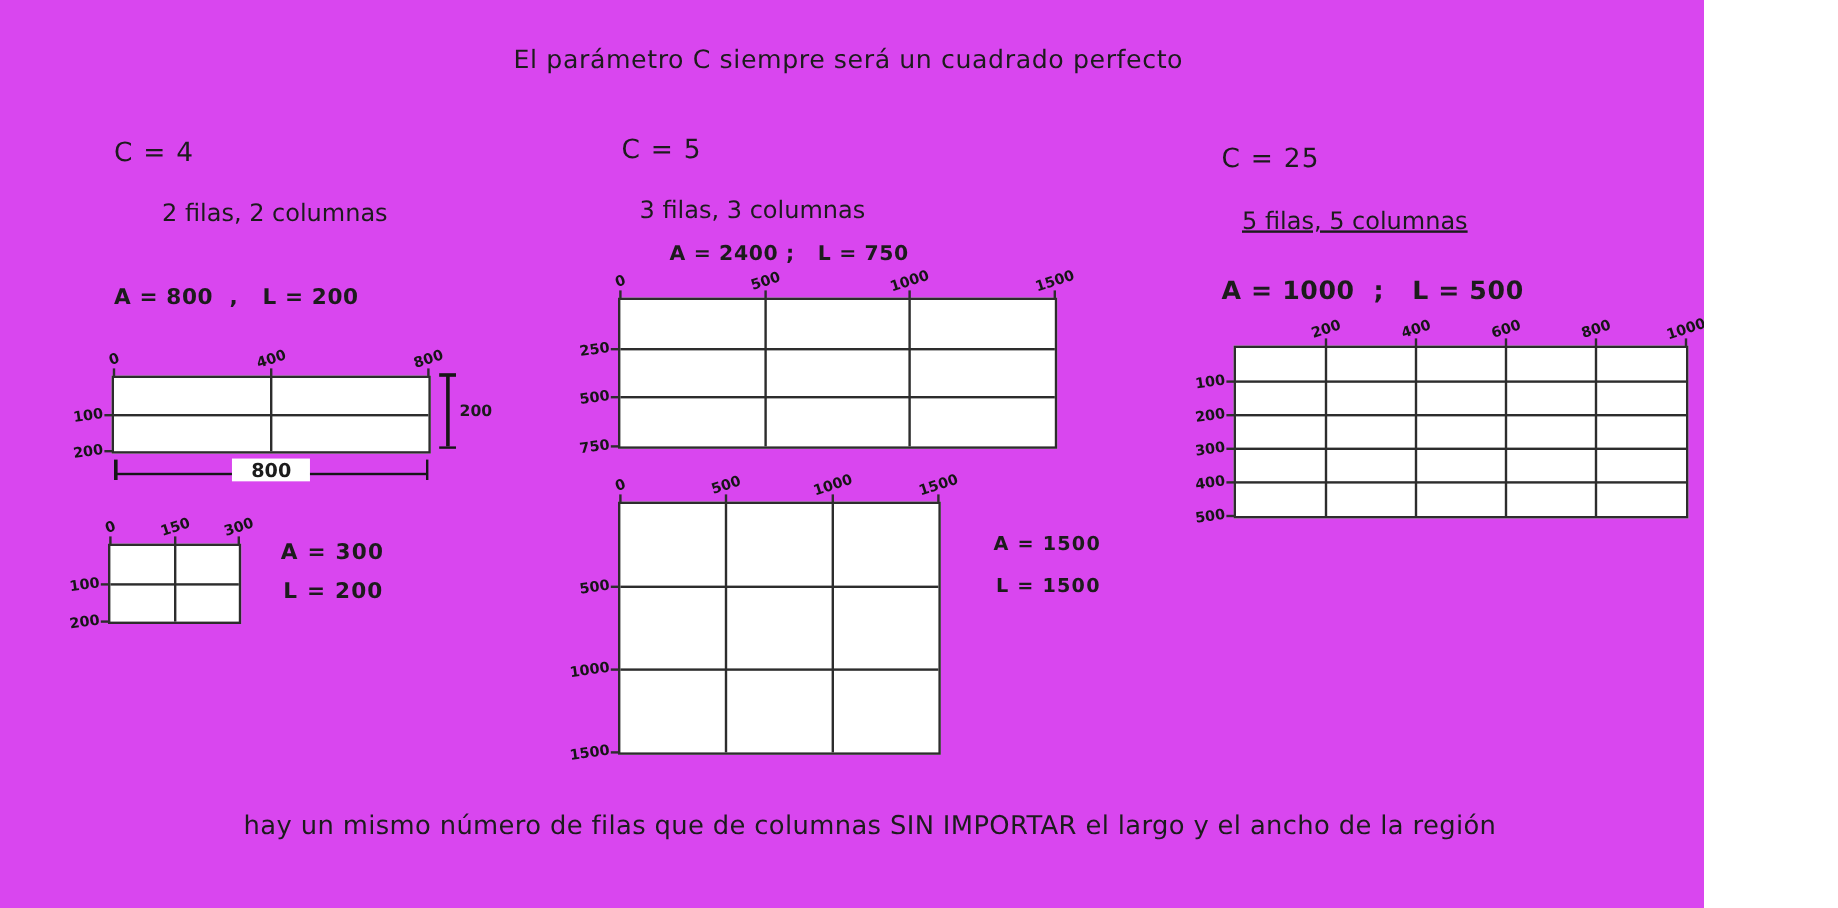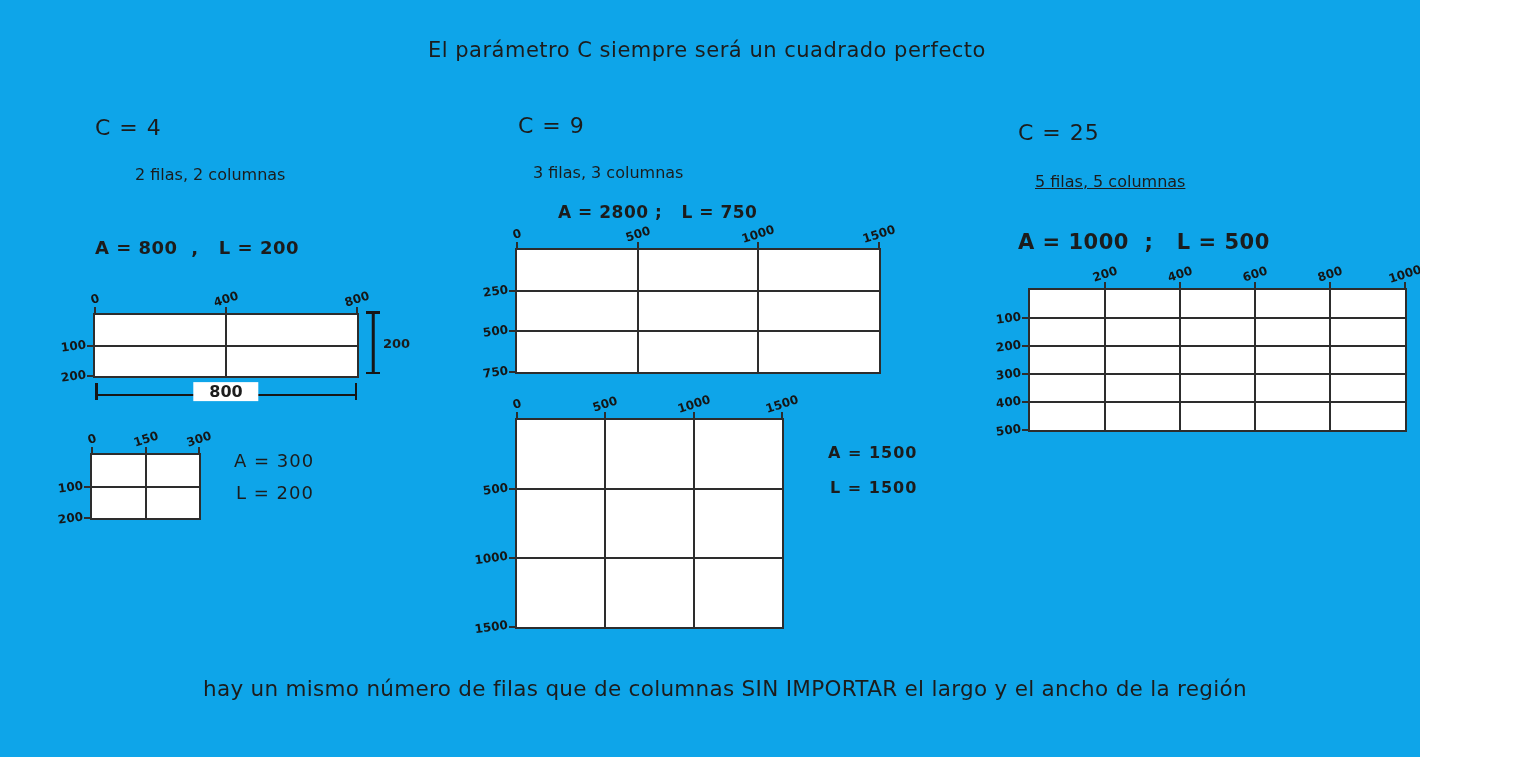--- a/index.html
+++ b/index.html
@@ -1,23 +1,23 @@
 <!DOCTYPE html>
 <html><head>
 <meta charset="utf-8">
 <style>
   html,body{margin:0;padding:0;background:#ffffff;}
-  .canvas{position:relative;width:1420px;height:757px;background:#0ea5e9;overflow:hidden;
+  .canvas{position:relative;width:1420px;height:757px;background:#d946ef;overflow:hidden;
           font-family:"DejaVu Sans", sans-serif;color:#1c1c1c;}
   .abs{position:absolute;white-space:pre;}
   .title{font-size:21px;letter-spacing:0.5px;}
   .heading{font-size:22px;letter-spacing:1px;text-align:right;}
-  .subheading{font-size:16px;}
+  .subheading{font-size:20px;}
   .params{font-size:18px;font-weight:bold;letter-spacing:0.5px;}
-  .sidelabel{font-size:18px;font-weight:normal;letter-spacing:1px;}
+  .sidelabel{font-size:18px;font-weight:bold;letter-spacing:1px;}
   .sidelabel-sm{font-size:16px;font-weight:bold;letter-spacing:1px;}
   .footer-line{font-size:21.5px;letter-spacing:0.3px;}
 
   
   .grid{position:absolute;border:2px solid #2d2d2d;background:#fff;}
   .vline{position:absolute;top:0;bottom:0;width:2px;background:#2d2d2d;transform:translateX(-1px);}
   .hline{position:absolute;left:0;right:0;height:2px;background:#2d2d2d;transform:translateY(-1px);}
   .tick{position:absolute;font-size:12px;font-weight:bold;white-space:nowrap;color:#161616;}
   .tick-top{top:-23px;transform:translateX(-50%) rotate(-18deg);}
   .tick-left{left:-9px;transform:translate(-100%,-50%) rotate(-8deg);}
@@ -83,23 +83,23 @@
       <span class="tick tick-top" style="left: 100%;">300</span>
       <i class="mark mark-top" style="left: 100%;"></i>
       <span class="tick tick-left" style="top: 50%;">100</span>
       <i class="mark mark-left" style="top: 50%;"></i>
       <span class="tick tick-left" style="top: 100%;">200</span>
       <i class="mark mark-left" style="top: 100%;"></i>
     </div>
   <div class="abs sidelabel" style="left:234px;top:450px;">A = 300</div>
   <div class="abs sidelabel" style="left:236px;top:482px;">L = 200</div>
 
-  <div class="abs heading" style="left:518px;top:113px;">C = 9</div>
+  <div class="abs heading" style="left:518px;top:113px;">C = 5</div>
   <div class="abs subheading" style="left:533px;top:163px;">3 filas, 3 columnas</div>
-  <div class="abs params" style="left:558px;top:202px;font-size:17px;">A = 2800 ;   L = 750</div>
+  <div class="abs params" style="left:558px;top:202px;font-size:17px;">A = 2400 ;   L = 750</div>
 
   <div class="grid" style="left:515px;top:248px;width:362px;height:122px;">
       <div class="vline" style="left: 33.3333%;"></div>
       <div class="vline" style="left: 66.6667%;"></div>
       <div class="hline" style="top: 33.3333%;"></div>
       <div class="hline" style="top: 66.6667%;"></div>
       <span class="tick tick-top" style="left: 0%;">0</span>
       <i class="mark mark-top" style="left: 0%;"></i>
       <span class="tick tick-top" style="left: 33.33%;">500</span>
       <i class="mark mark-top" style="left: 33.33%;"></i>

